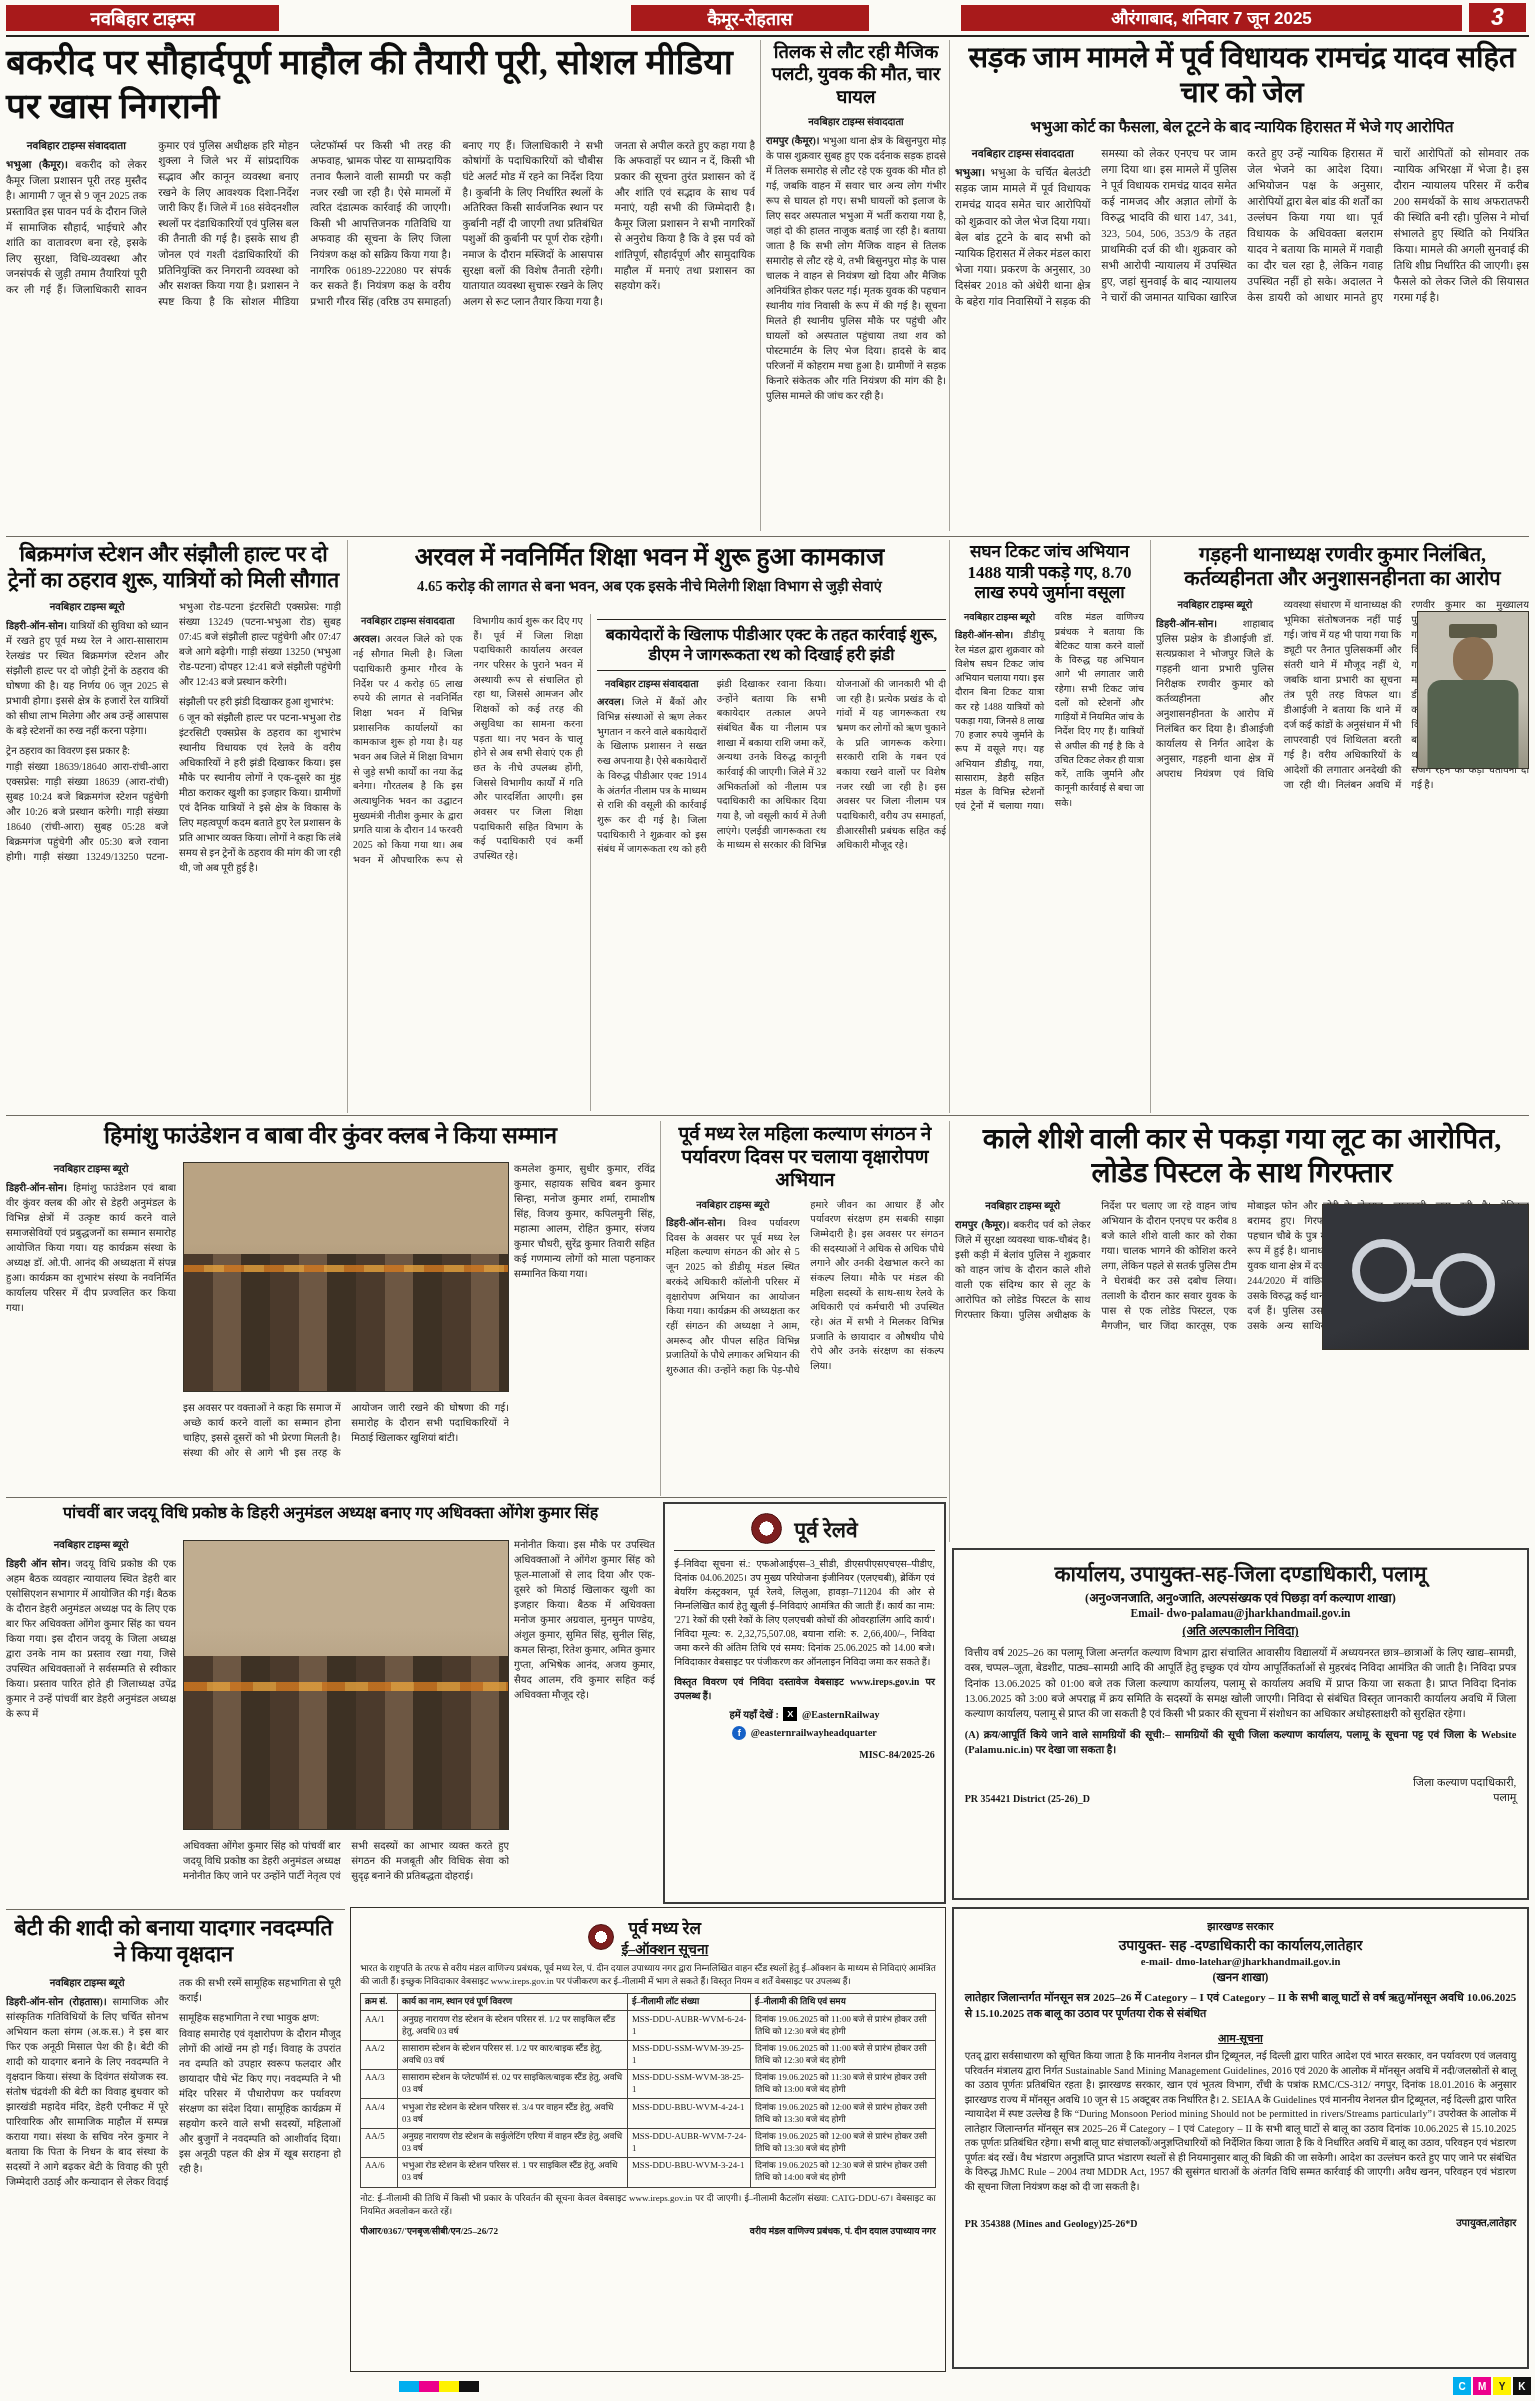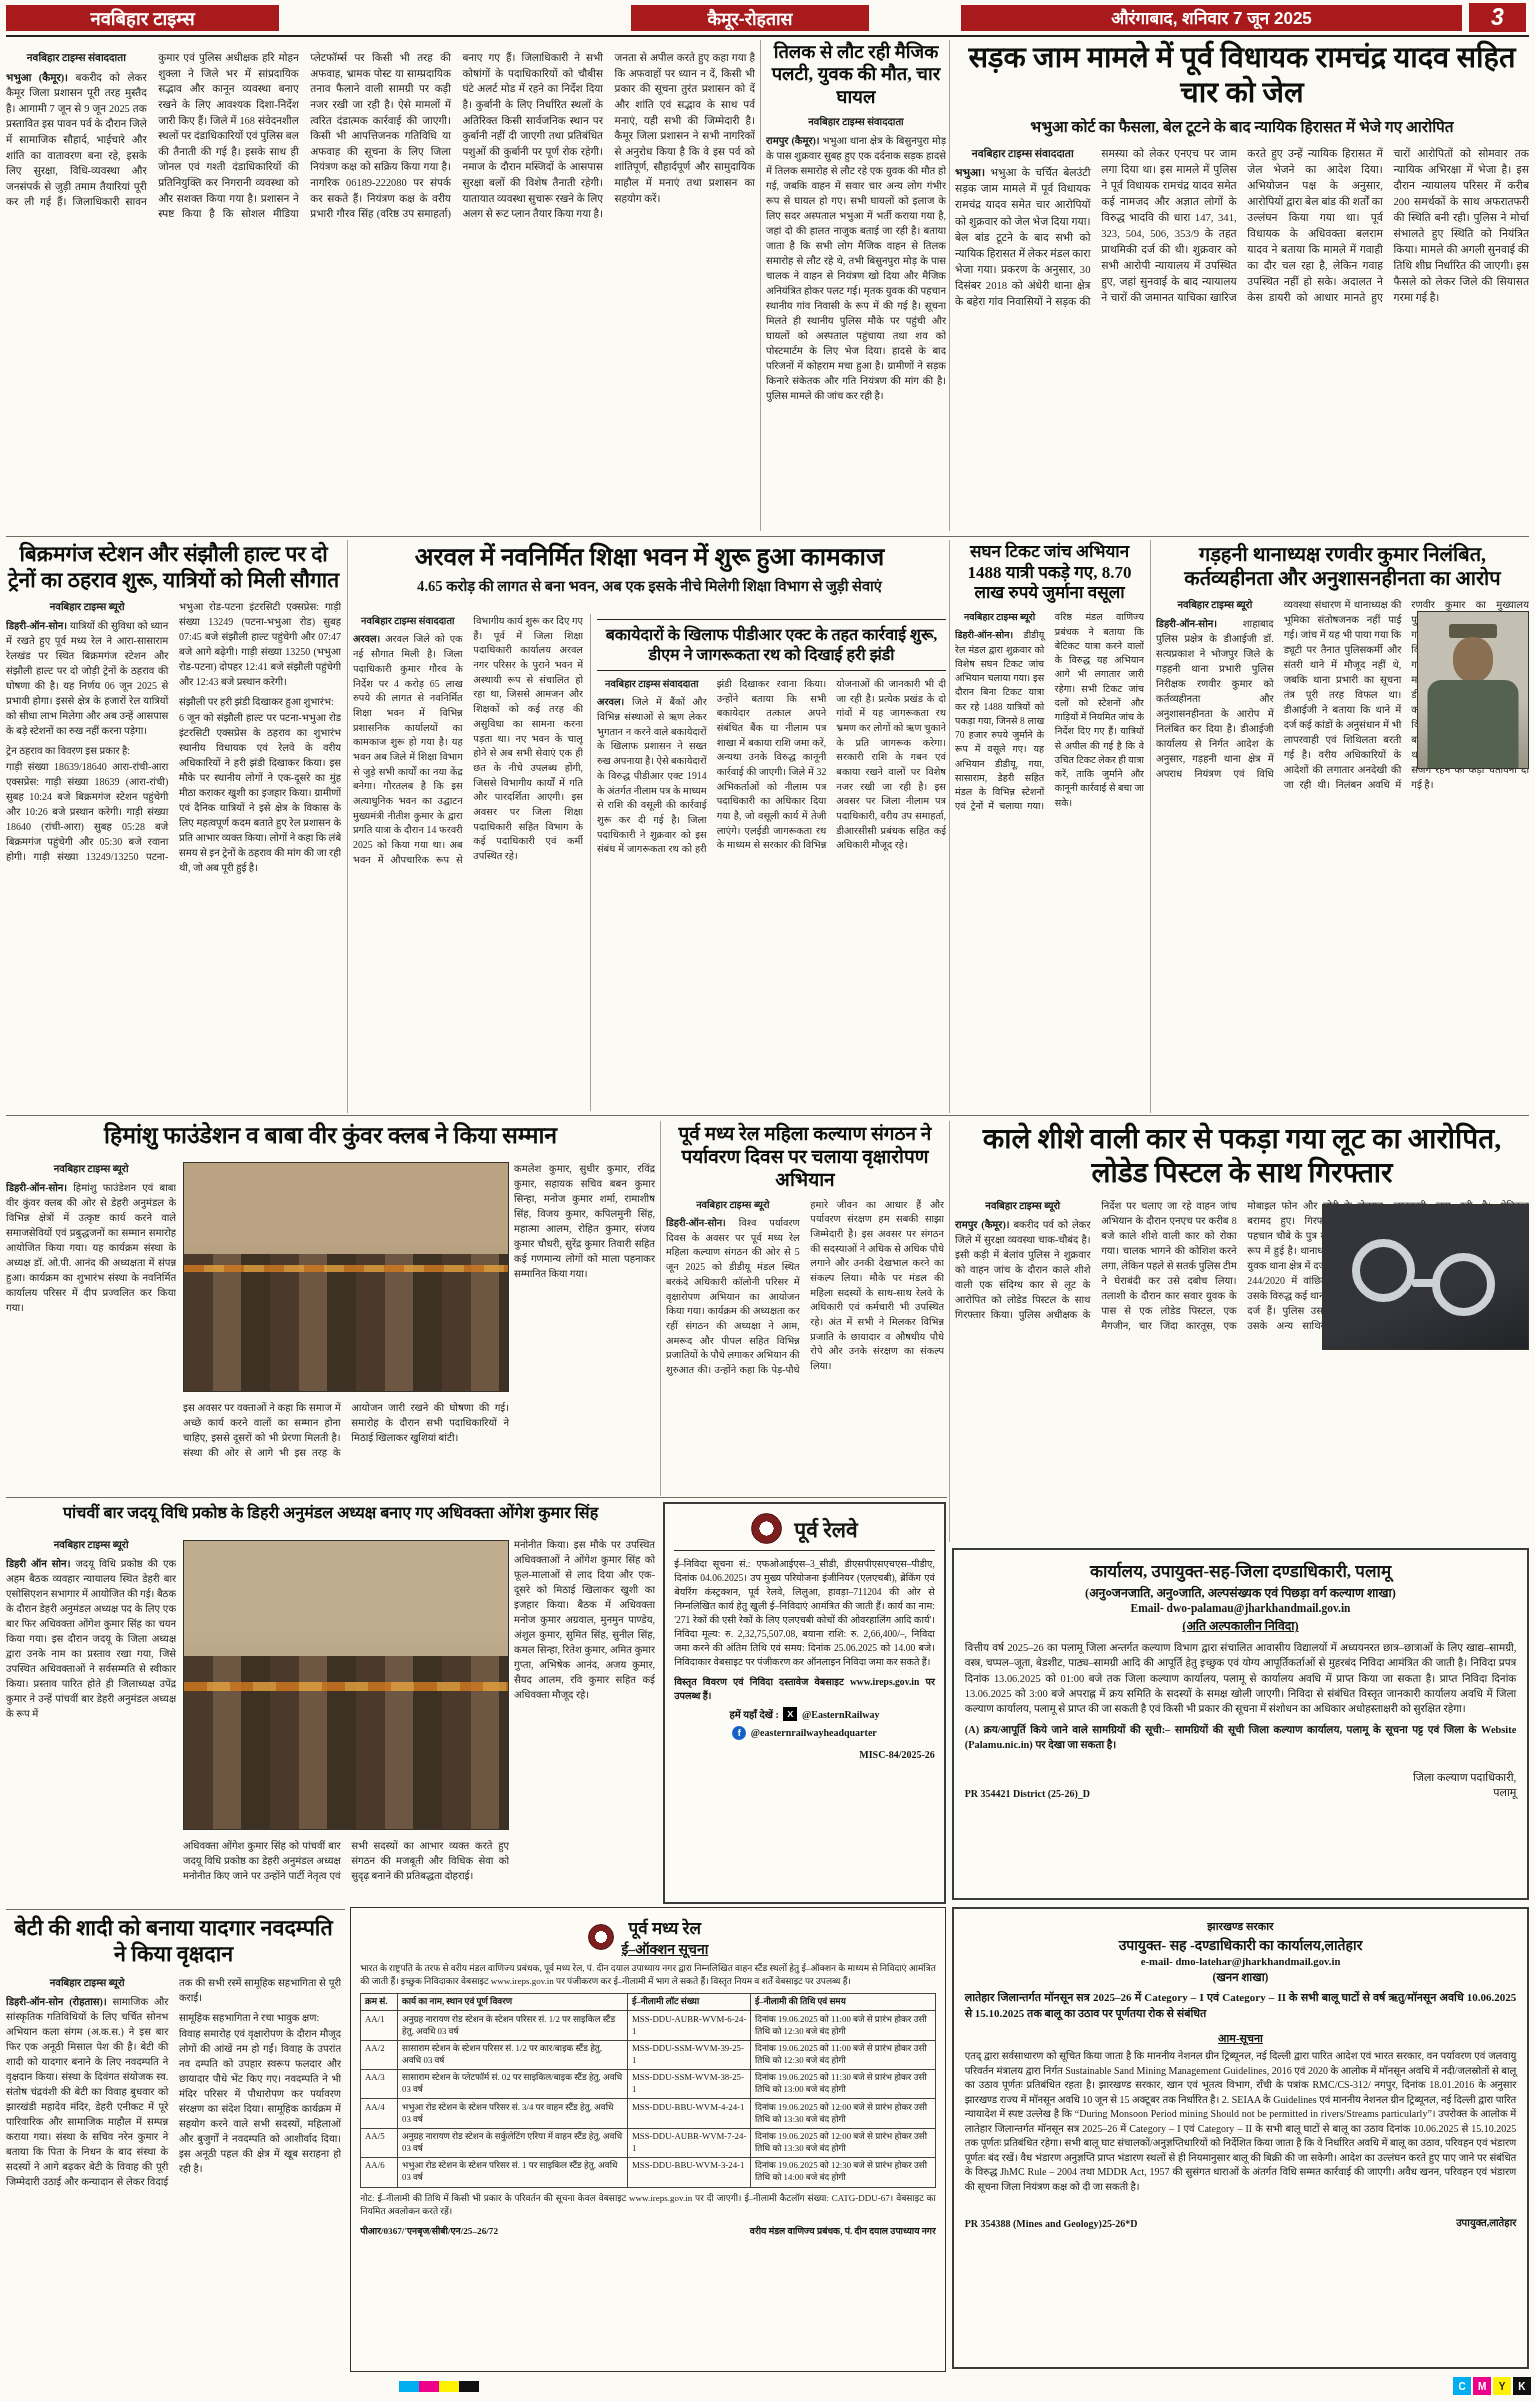--- a/index.html
+++ b/index.html
@@ -49,20 +49,21 @@
   <div class="redbox abs" style="left:6.1px;top:4.6px;width:273px;height:26px;font-size:18.4px">नवबिहार टाइम्स</div>
   <div class="redbox abs" style="left:631px;top:4.6px;width:238px;height:26px;font-size:17.7px">कैमूर-रोहतास</div>
   <div class="redbox abs" style="left:961px;top:4.6px;width:501px;height:26px;font-size:17px">औरंगाबाद, शनिवार 7 जून 2025</div>
   <div class="redbox abs" style="left:1469px;top:3.1px;width:57px;height:29px;font-size:23px;font-style:italic">3</div>
   <div class="hrl" style="left:6.1px;top:35px;width:1523px;height:2.3px;background:#26231e"></div>
 
   <div class="vr" style="left:760px;top:40px;height:491px"></div>
   <div class="vr" style="left:949px;top:40px;height:491px"></div>
 
   <section class="abs" style="left:6.1px;top:41px;width:749px">
+    <h1 class="hl" style="font-size:35px;text-align:left;line-height:1.25">बकरीद पर सौहार्दपूर्ण माहौल की तैयारी पूरी, सोशल मीडिया पर खास निगरानी</h1>
     <div class="body c5" style="margin-top:9.2px;max-height:388px">
       <div class="byline">नवबिहार टाइम्स संवाददाता</div>
       <span class="dateline">भभुआ (कैमूर)।</span><span>बकरीद को लेकर कैमूर जिला प्रशासन पूरी तरह मुस्तैद है। आगामी 7 जून से 9 जून 2025 तक प्रस्तावित इस पावन पर्व के दौरान जिले में सामाजिक सौहार्द, भाईचारे और शांति का वातावरण बना रहे, इसके लिए सुरक्षा, विधि-व्यवस्था और जनसंपर्क से जुड़ी तमाम तैयारियां पूरी कर ली गई हैं। जिलाधिकारी सावन कुमार एवं पुलिस अधीक्षक हरि मोहन शुक्ला ने जिले भर में सांप्रदायिक सद्भाव और कानून व्यवस्था बनाए रखने के लिए आवश्यक दिशा-निर्देश जारी किए हैं। जिले में 168 संवेदनशील स्थलों पर दंडाधिकारियों एवं पुलिस बल की तैनाती की गई है। इसके साथ ही जोनल एवं गश्ती दंडाधिकारियों की प्रतिनियुक्ति कर निगरानी व्यवस्था को और सशक्त किया गया है। प्रशासन ने स्पष्ट किया है कि सोशल मीडिया प्लेटफॉर्म्स पर किसी भी तरह की अफवाह, भ्रामक पोस्ट या साम्प्रदायिक तनाव फैलाने वाली सामग्री पर कड़ी नजर रखी जा रही है। ऐसे मामलों में त्वरित दंडात्मक कार्रवाई की जाएगी। किसी भी आपत्तिजनक गतिविधि या अफवाह की सूचना के लिए जिला नियंत्रण कक्ष को सक्रिय किया गया है। नागरिक 06189-222080 पर संपर्क कर सकते हैं। नियंत्रण कक्ष के वरीय प्रभारी गौरव सिंह (वरिष्ठ उप समाहर्ता) बनाए गए हैं। जिलाधिकारी ने सभी कोषांगों के पदाधिकारियों को चौबीस घंटे अलर्ट मोड में रहने का निर्देश दिया है। कुर्बानी के लिए निर्धारित स्थलों के अतिरिक्त किसी सार्वजनिक स्थान पर कुर्बानी नहीं दी जाएगी तथा प्रतिबंधित पशुओं की कुर्बानी पर पूर्ण रोक रहेगी। नमाज के दौरान मस्जिदों के आसपास सुरक्षा बलों की विशेष तैनाती रहेगी। यातायात व्यवस्था सुचारू रखने के लिए अलग से रूट प्लान तैयार किया गया है। जनता से अपील करते हुए कहा गया है कि अफवाहों पर ध्यान न दें, किसी भी प्रकार की सूचना तुरंत प्रशासन को दें और शांति एवं सद्भाव के साथ पर्व मनाएं, यही सभी की जिम्मेदारी है। कैमूर जिला प्रशासन ने सभी नागरिकों से अनुरोध किया है कि वे इस पर्व को शांतिपूर्ण, सौहार्दपूर्ण और सामुदायिक माहौल में मनाएं तथा प्रशासन का सहयोग करें।</span>
     </div>
   </section>
 
   <section class="abs" style="left:766px;top:41px;width:180px">
     <h2 class="hl" style="font-size:18.4px">तिलक से लौट रही मैजिक पलटी, युवक की मौत, चार घायल</h2>
     <div class="body" style="margin-top:6.1px;max-height:415px;font-size:10px">
       <div class="byline">नवबिहार टाइम्स संवाददाता</div>
@@ -230,21 +231,21 @@
       <span>@EasternRailway</span>
     </div>
     <div class="social">
       <span class="fbicon">f</span>
       <span>@easternrailwayheadquarter</span>
     </div>
     <div style="text-align:right;font-weight:700;font-size:10px;margin-top:9.2px">MISC-84/2025-26</div>
   </div>
 
   <div class="adbox" style="left:952px;top:1548px;width:577px;height:352px;padding:9.2px 10.7px">
-    <div class="adcenter" style="font-size:17px">कार्यालय, उपायुक्त-सह-जिला दण्डाधिकारी, पलामू</div>
+    <div class="adcenter" style="font-size:21px">कार्यालय, उपायुक्त-सह-जिला दण्डाधिकारी, पलामू</div>
     <div class="adcenter" style="font-size:12.3px;margin-top:1.5px">(अनु०जनजाति, अनु०जाति, अल्पसंख्यक एवं पिछड़ा वर्ग कल्याण शाखा)</div>
     <div class="adcenter" style="font-size:11.5px;margin-top:1.5px">Email- dwo-palamau@jharkhandmail.gov.in</div>
     <div class="adcenter" style="font-size:12.3px;margin-top:3.1px;text-decoration:underline">(अति अल्पकालीन निविदा)</div>
     <p class="adtext" style="margin-top:6.1px;font-size:10.4px">वित्तीय वर्ष 2025–26 का पलामू जिला अन्तर्गत कल्याण विभाग द्वारा संचालित आवासीय विद्यालयों में अध्ययनरत छात्र–छात्राओं के लिए खाद्य–सामग्री, वस्त्र, चप्पल–जूता, बेडशीट, पाठ्य–सामग्री आदि की आपूर्ति हेतु इच्छुक एवं योग्य आपूर्तिकर्ताओं से मुहरबंद निविदा आमंत्रित की जाती है। निविदा प्रपत्र दिनांक 13.06.2025 को 01:00 बजे तक जिला कल्याण कार्यालय, पलामू से कार्यालय अवधि में प्राप्त किया जा सकता है। प्राप्त निविदा दिनांक 13.06.2025 को 3:00 बजे अपराह्न में क्रय समिति के सदस्यों के समक्ष खोली जाएगी। निविदा से संबंधित विस्तृत जानकारी कार्यालय अवधि में जिला कल्याण कार्यालय, पलामू से प्राप्त की जा सकती है एवं किसी भी प्रकार की सूचना में संशोधन का अधिकार अधोहस्ताक्षरी को सुरक्षित रहेगा।</p>
     <p class="adtext" style="margin-top:6.1px;font-size:10.4px;font-weight:700">(A) क्रय/आपूर्ति किये जाने वाले सामग्रियों की सूची:– सामग्रियों की सूची जिला कल्याण कार्यालय, पलामू के सूचना पट्ट एवं जिला के Website (Palamu.nic.in) पर देखा जा सकता है।</p>
     <div style="display:flex;justify-content:space-between;align-items:flex-end;margin-top:17px">
       <div style="font-size:10px;font-weight:700">PR 354421 District (25-26)_D</div>
       <div style="text-align:right;font-weight:400;font-size:11px">
         <div>जिला कल्याण पदाधिकारी,</div>
         <div>पलामू</div>

